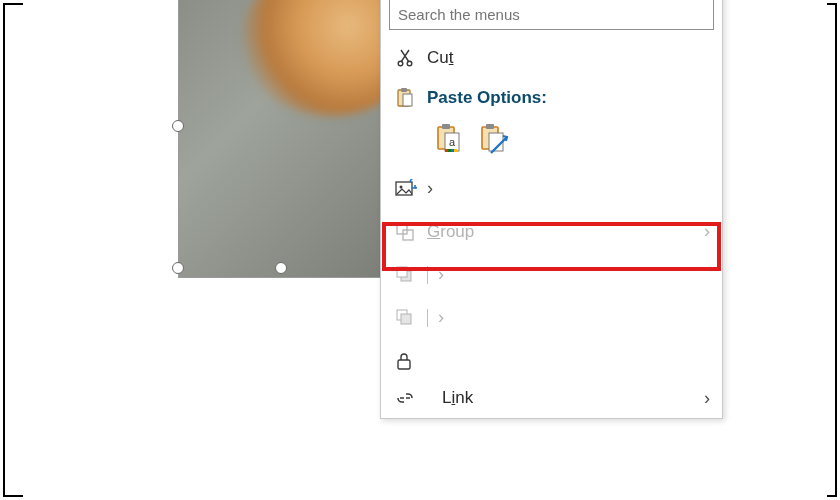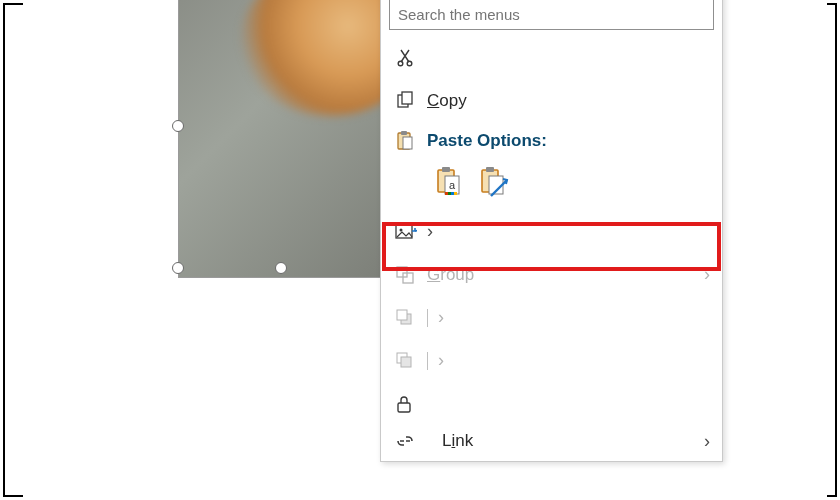--- a/index.html
+++ b/index.html
@@ -130,31 +130,23 @@
       </div>
 
       <div class="menu-item">
         <span class="icon">
           <svg width="20" height="20" viewBox="0 0 20 20">
             <path d="M6 2 L14 14 M14 2 L6 14" stroke="#3a3a3a" stroke-width="1.4" fill="none"></path>
             <circle cx="5.5" cy="15.5" r="2.3" stroke="#3a3a3a" stroke-width="1.4" fill="none"></circle>
             <circle cx="14.5" cy="15.5" r="2.3" stroke="#3a3a3a" stroke-width="1.4" fill="none"></circle>
           </svg>
         </span>
-      </div>
-
-      <div class="menu-item">
-        <span class="icon">
-          <svg width="20" height="20" viewBox="0 0 20 20">
-            <rect x="3" y="4" width="10" height="12" stroke="#3a3a3a" stroke-width="1.3" fill="#fff"></rect>
-            <rect x="7" y="1" width="10" height="12" stroke="#3a3a3a" stroke-width="1.3" fill="#fff"></rect>
-          </svg>
-        </span>
-        <span class="label"><span><u>C</u>opy</span></span>
-      </div>
+        <span class="label"><span>Cu<u>t</u></span></span>
+      </div>
+
 
       <div class="menu-item bold" style="height:38px;">
         <span class="icon">
           <svg width="20" height="22" viewBox="0 0 20 22">
             <rect x="3" y="3" width="12" height="16" rx="1" stroke="#b07a2f" stroke-width="1.3" fill="#f4dfaf"></rect>
             <rect x="6" y="1" width="6" height="4" rx="1" fill="#8a8a8a"></rect>
             <rect x="8" y="7" width="9" height="12" fill="#fff" stroke="#7a7a7a" stroke-width="1"></rect>
           </svg>
         </span>
         <span class="label">Paste Options:</span>

